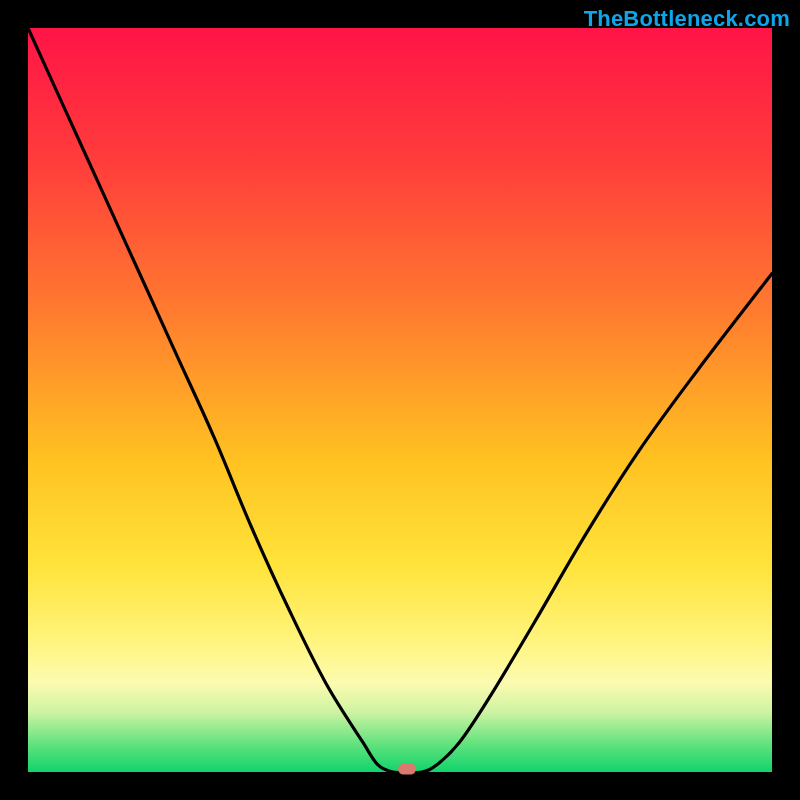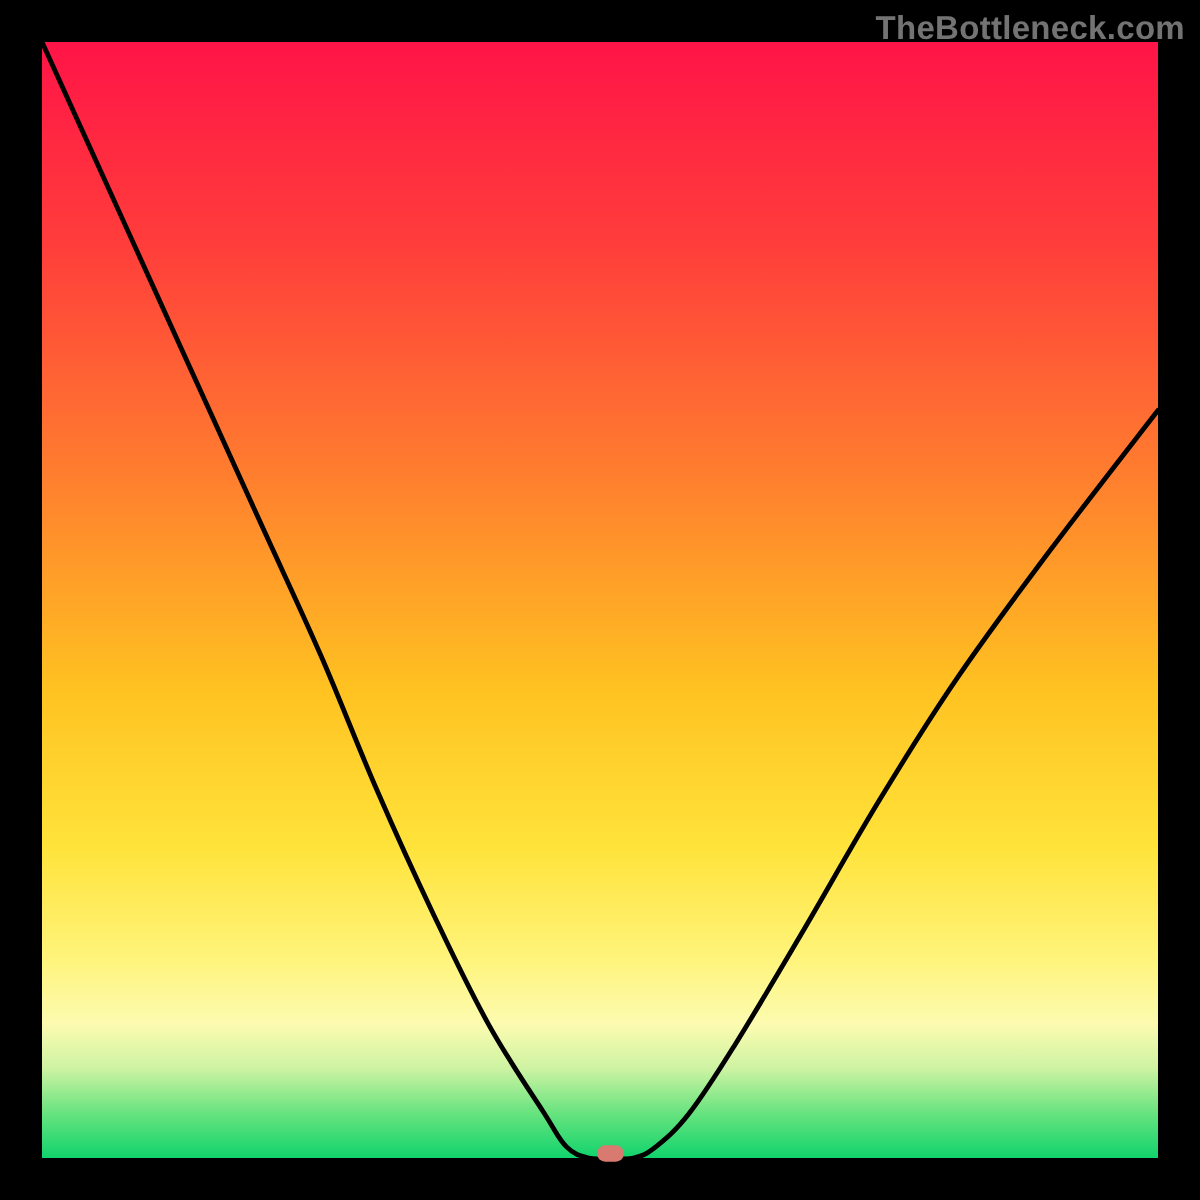--- a/index.html
+++ b/index.html
@@ -34,21 +34,21 @@
       #fcfbb0 88%,
       #cdf3a2 92%,
       #67e37f 96%,
       #11d36c 100%
     );
   }
   .watermark {
     position: absolute;
     top: 6px;
     right: 10px;
-    color: #737373;
+    color: #0ea5e9;
     font-size: 22px;
     font-weight: 600;
     letter-spacing: 0.2px;
     user-select: none;
   }
   svg.curve {
     position: absolute;
     left: 0;
     top: 0;
     width: 744px;

